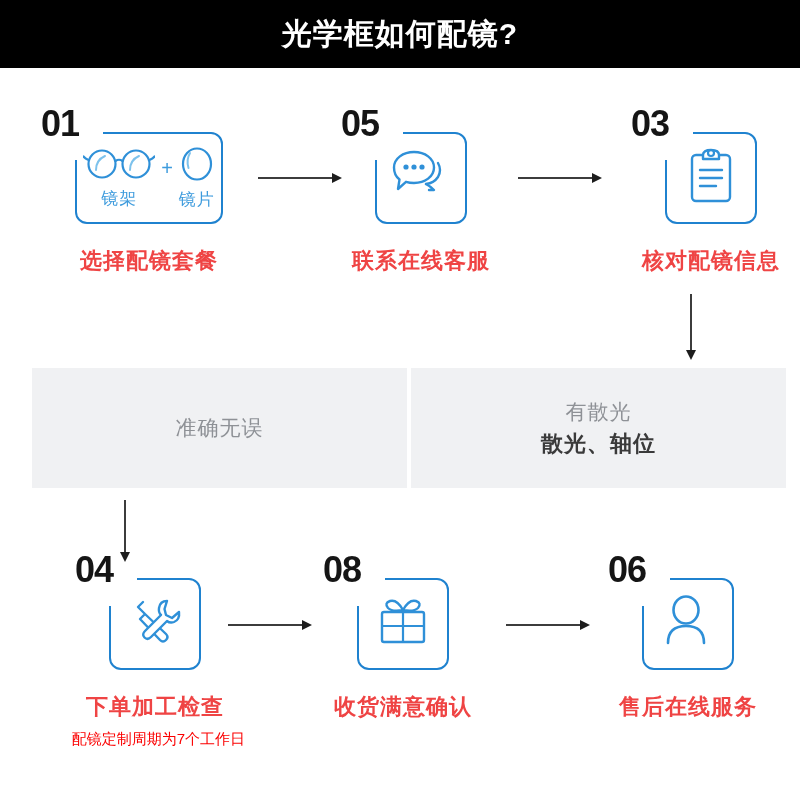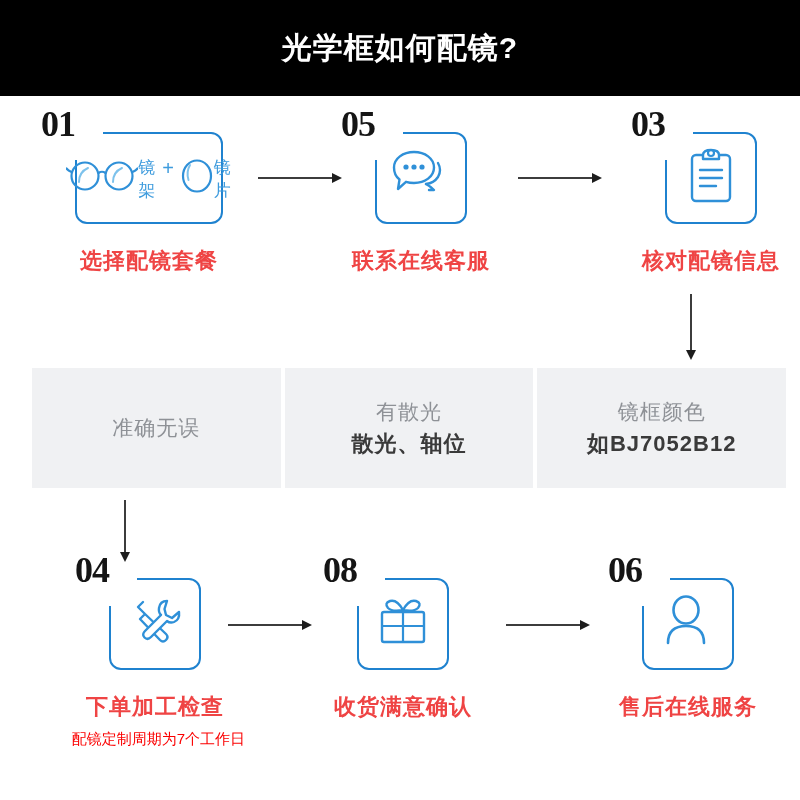--- a/index.html
+++ b/index.html
@@ -11,21 +11,21 @@
     position: relative;
     overflow: hidden;
     font-family: "Liberation Sans", "DejaVu Sans", sans-serif;
     -webkit-font-smoothing: antialiased;
   }
 
   
   .header {
     position: absolute;
     left: 0; top: 0;
-    width: 800px; height: 96px;
+    width: 800px; height: 68px;
     background: #000000;
     display: flex;
     align-items: center;
     justify-content: center;
   }
   .header-title {
     color: #ffffff;
     font-size: 30px;
     font-weight: bold;
     letter-spacing: 1px;
@@ -42,21 +42,21 @@
   
   .step-num {
     position: absolute;
     left: -34px;
     top: -26px;
     font-size: 36px;
     font-weight: bold;
     color: #151515;
     letter-spacing: -1px;
     line-height: 1;
-    font-family: Liberation Serif, serif;
+    font-family: Liberation Sans, sans-serif;
     z-index: 3;
   }
   .card-box {
     position: relative;
     border: 2.5px solid #1f82cf;
     border-radius: 12px;
     background: #ffffff;
     box-sizing: border-box;
   }
   
@@ -103,21 +103,21 @@
   .c1-inner {
     position: absolute;
     inset: 0;
     display: flex;
     align-items: center;
     justify-content: center;
     gap: 6px;
   }
   .c1-col {
     display: flex;
-    flex-direction: row;
+    flex-direction: column;
     align-items: center;
   }
   .c1-label {
     font-size: 17px;
     color: #3d9bdd;
     letter-spacing: 1px;
     margin-top: 2px;
   }
   .c1-plus {
     font-size: 20px;
@@ -304,24 +304,20 @@
 </div>
 
 <div class="band">
   <div class="band-cell">
     <div class="band-single">准确无误</div>
   </div>
   <div class="band-cell">
     <div class="band-top">有散光</div>
     <div class="band-bottom">散光、轴位</div>
   </div>
-  <div class="band-cell">
-    <div class="band-top">镜框颜色</div>
-    <div class="band-bottom">如BJ7052B12</div>
-  </div>
 </div>
 
 <div class="arrow-v" style="left:120px; top:500px; height:62px;">
   <div class="line"></div>
     <div class="head"></div>
 </div>
 
 <div class="step" style="left:77px; top:578px;padding-left:32px;">
   <div class="card-wrap">
     <div class="card-box" style="width:92px; height:92px;">

